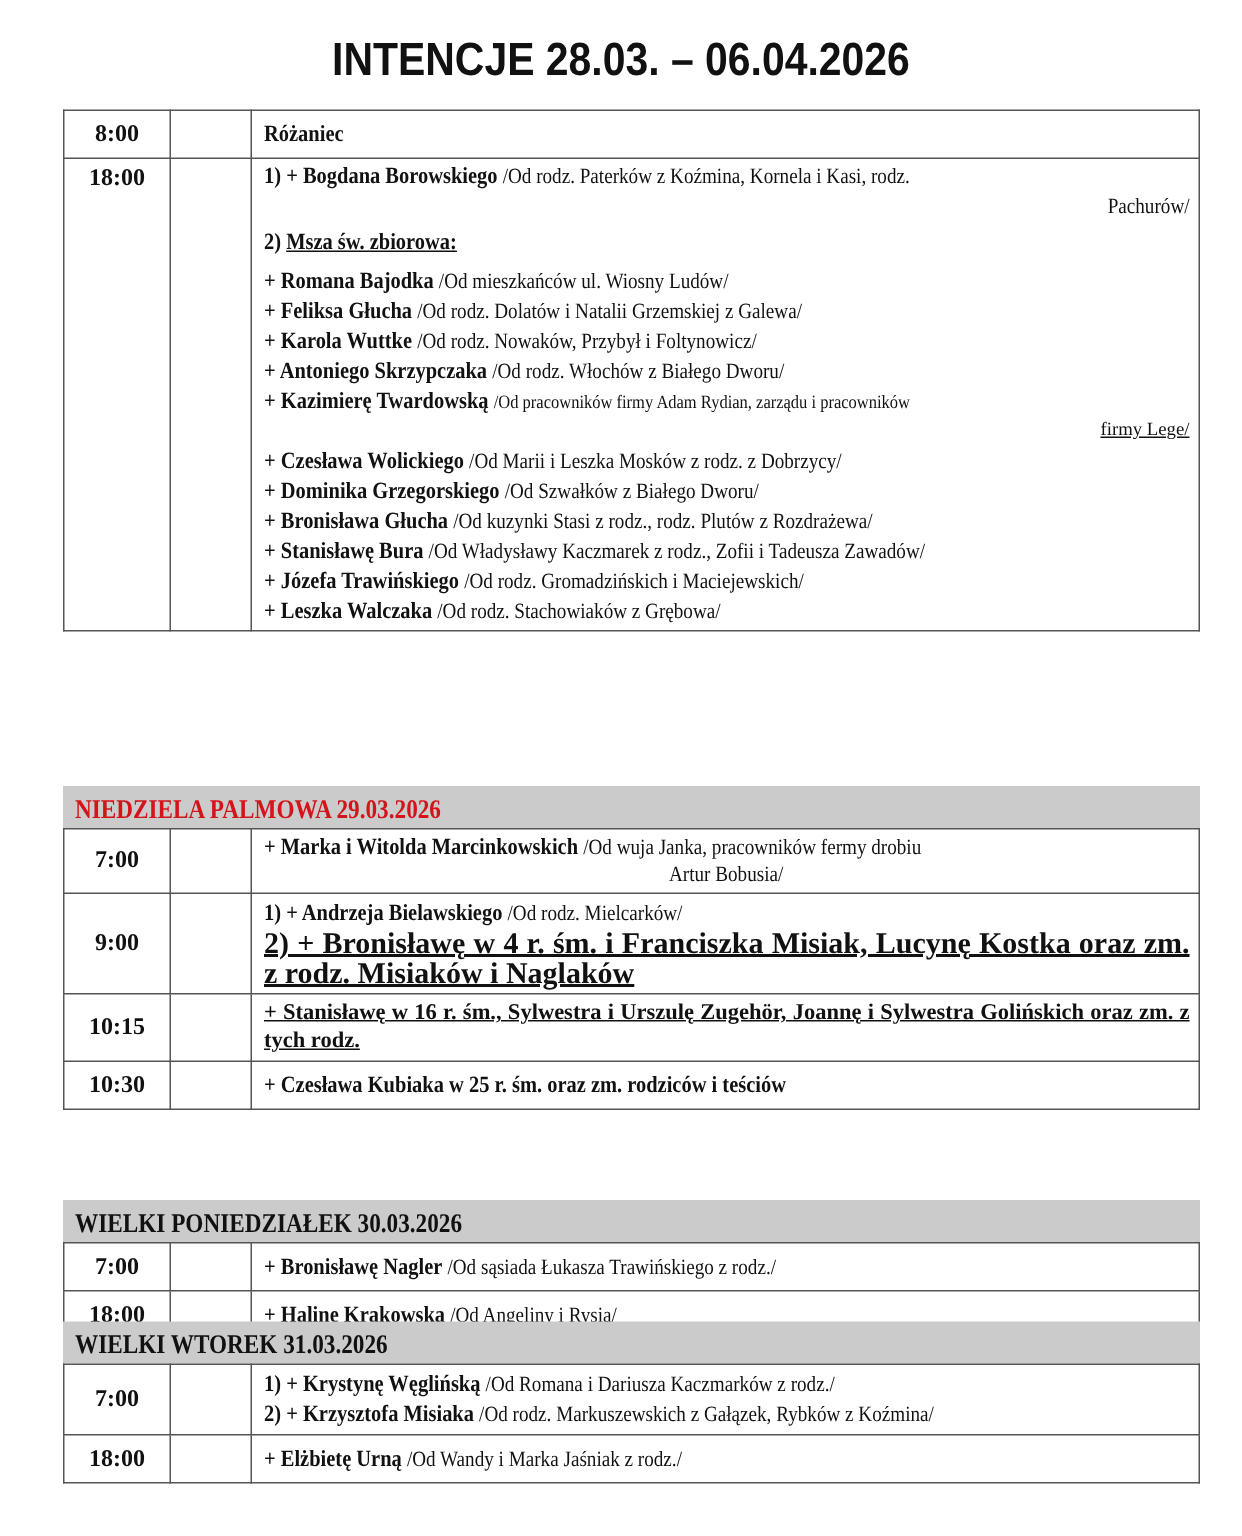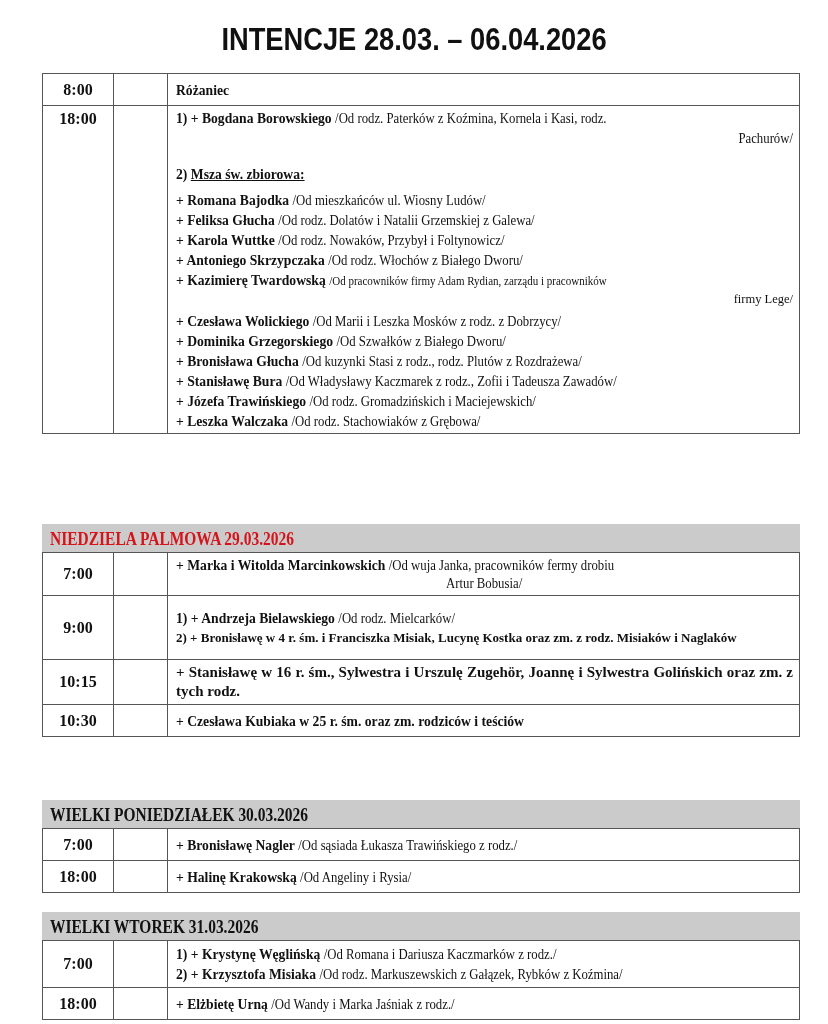--- a/index.html
+++ b/index.html
@@ -12,21 +12,21 @@
     .sec-head { background: #cbcbcb; height: 28px; line-height: 30px; padding-left: 8px;
                 font-weight: bold; font-size: 18px; color: #111;
                 font-family: "Liberation Serif", serif; transform-origin: left; }
     .sec-head.red { color: #d4141b; }
     .sec-head span { display: inline-block; transform: scaleX(0.86); transform-origin: left; white-space: nowrap; }
     table { border-collapse: collapse; width: 758px; table-layout: fixed; }
     td { border: 1.3px solid #555; padding: 0; vertical-align: middle; }
     td.time { width: 70px; text-align: center; font-weight: bold; font-size: 16px; }
     td.time.top { vertical-align: top; padding-top: 4px; }
     td.empty { width: 53px; }
-    td.content { padding: 3px 6px 3px 8px; font-size: 15.5px; line-height: 20px; }
+    td.content { padding: 3px 6px 3px 8px; font-size: 15.5px; line-height: 20px; text-decoration: underline; }
     .line { white-space: nowrap; }
     .bold { font-weight: bold; }
     .note { font-weight: normal; font-size: 14.5px; }
     .note-small { font-weight: normal; font-size: 12.5px; }
     .right { text-align: right; }
     .u { text-decoration: underline; font-weight: bold; }
     .just { text-align: justify; font-weight: bold; }
     .cond { display: inline-block; transform: scaleX(0.88); transform-origin: left; white-space: nowrap; }
   </style>
 </head>
@@ -42,21 +42,21 @@
       <td class="empty"></td>
       <td class="content">
         <div class="line"><span class="cond bold">Różaniec</span></div>
       </td>
     </tr>
     <tr>
       <td class="time top">18:00</td>
       <td class="empty"></td>
       <td class="content" style="padding-top:2px;padding-bottom:2px;">
         <div class="line"><span class="cond"><span class="bold">1) + Bogdana Borowskiego</span> <span class="note">/Od rodz. Paterków z Koźmina, Kornela i Kasi, rodz.</span></span></div>
-        <div class="right note" style="margin-bottom:16px;"><span class="cond" style="transform-origin:right;">Pachurów/</span></div>
+        <div class="right note" style="margin-bottom:4px;"><span class="cond" style="transform-origin:right;">Pachurów/</span></div>
         <div class="line" style="margin-bottom:6px;"><span class="cond"><span class="bold">2) </span><span class="u">Msza św. zbiorowa:</span></span></div>
         <div class="line"><span class="cond"><span class="bold">+ Romana Bajodka</span> <span class="note">/Od mieszkańców ul. Wiosny Ludów/</span></span></div>
         <div class="line"><span class="cond"><span class="bold">+ Feliksa Głucha</span> <span class="note">/Od rodz. Dolatów i Natalii Grzemskiej z Galewa/</span></span></div>
         <div class="line"><span class="cond"><span class="bold">+ Karola Wuttke</span> <span class="note">/Od rodz. Nowaków, Przybył i Foltynowicz/</span></span></div>
         <div class="line"><span class="cond"><span class="bold">+ Antoniego Skrzypczaka</span> <span class="note">/Od rodz. Włochów z Białego Dworu/</span></span></div>
         <div class="line"><span class="cond"><span class="bold">+ Kazimierę Twardowską</span> <span class="note-small">/Od pracowników firmy Adam Rydian, zarządu i pracowników</span></span></div>
         <div class="right note-small" style="line-height:16px;margin-bottom:4px;"><span>firmy Lege/</span></div>
         <div class="line"><span class="cond"><span class="bold">+ Czesława Wolickiego</span> <span class="note">/Od Marii i Leszka Mosków z rodz. z Dobrzycy/</span></span></div>
         <div class="line"><span class="cond"><span class="bold">+ Dominika Grzegorskiego</span> <span class="note">/Od Szwałków z Białego Dworu/</span></span></div>
         <div class="line"><span class="cond"><span class="bold">+ Bronisława Głucha</span> <span class="note">/Od kuzynki Stasi z rodz., rodz. Plutów z Rozdrażewa/</span></span></div>
@@ -79,21 +79,21 @@
       <td class="content" style="line-height:18px;">
         <div class="line"><span class="cond"><span class="bold">+ Marka i Witolda Marcinkowskich</span> <span class="note">/Od wuja Janka, pracowników fermy drobiu</span></span></div>
         <div class="note" style="padding-left:270px;"><span class="cond">Artur Bobusia/</span></div>
       </td>
     </tr>
     <tr style="height:64px;">
       <td class="time">9:00</td>
       <td class="empty"></td>
       <td class="content">
         <div class="line"><span class="cond"><span class="bold">1) + Andrzeja Bielawskiego</span> <span class="note">/Od rodz. Mielcarków/</span></span></div>
-        <div class="just" style="font-size:13px;">2) + Bronisławę w 4 r. śm. i Franciszka Misiak, Lucynę Kostka oraz zm. z rodz. Misiaków i Naglaków</div>
+        <div class="just" style="font-size:20px;">2) + Bronisławę w 4 r. śm. i Franciszka Misiak, Lucynę Kostka oraz zm. z rodz. Misiaków i Naglaków</div>
       </td>
     </tr>
     <tr style="height:42px;">
       <td class="time">10:15</td>
       <td class="empty"></td>
       <td class="content just" style="font-size:15px;line-height:19px;">+ Stanisławę w 16 r. śm., Sylwestra i Urszulę Zugehör, Joannę i Sylwestra Golińskich oraz zm. z tych rodz.</td>
     </tr>
     <tr style="height:32px;">
       <td class="time">10:30</td>
       <td class="empty"></td>
@@ -118,21 +118,21 @@
       <td class="time">18:00</td>
       <td class="empty"></td>
       <td class="content">
         <div class="line"><span class="cond"><span class="bold">+ Halinę Krakowską</span> <span class="note">/Od Angeliny i Rysia/</span></span></div>
       </td>
     </tr>
   </tbody>
     </table>
 </div>
 
-<div class="section" style="top:912px;">
+<div class="section" style="top:881px;">
   <div class="sec-head"><span>WIELKI  WTOREK  31.03.2026</span></div>
   <table>
     <tbody>
         <tr style="height:44px;">
       <td class="time">7:00</td>
       <td class="empty"></td>
       <td class="content" style="line-height:19px;">
         <div class="line"><span class="cond"><span class="bold">1) + Krystynę Węglińską</span> <span class="note">/Od Romana i Dariusza Kaczmarków z rodz./</span></span></div>
         <div class="line"><span class="cond"><span class="bold">2) + Krzysztofa Misiaka</span> <span class="note"> /Od rodz. Markuszewskich z Gałązek, Rybków z Koźmina/</span></span></div>
       </td>

